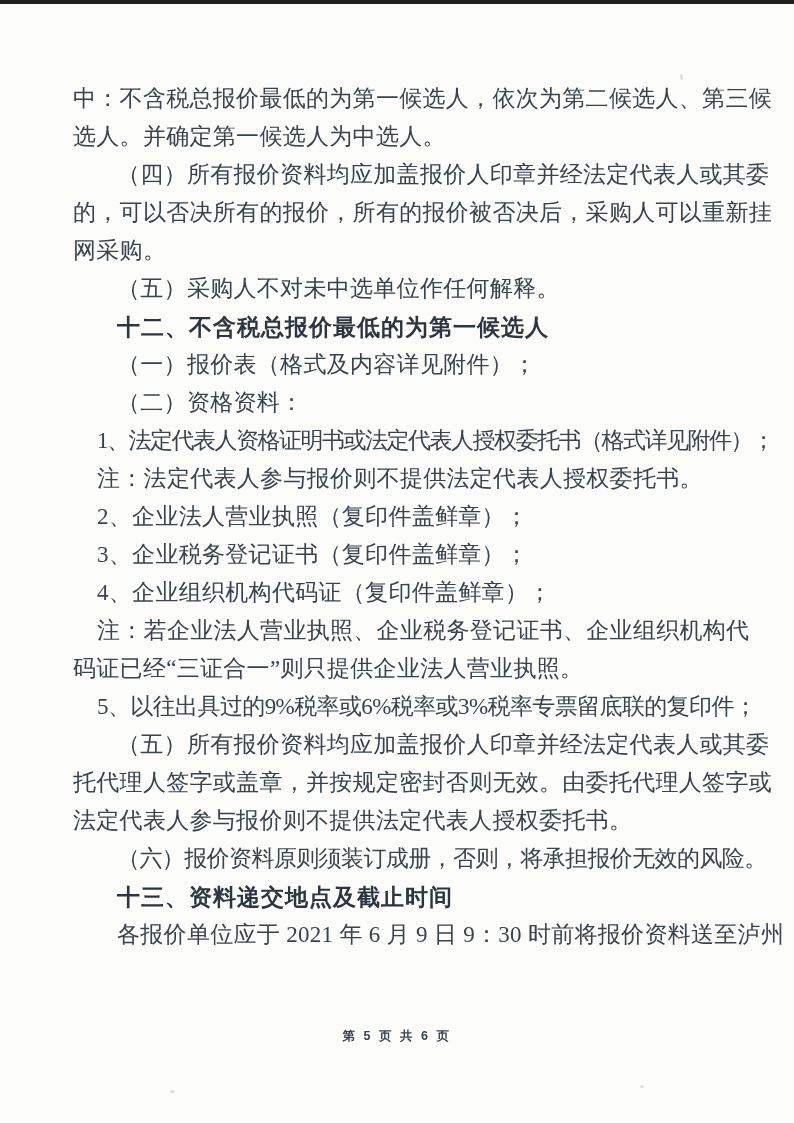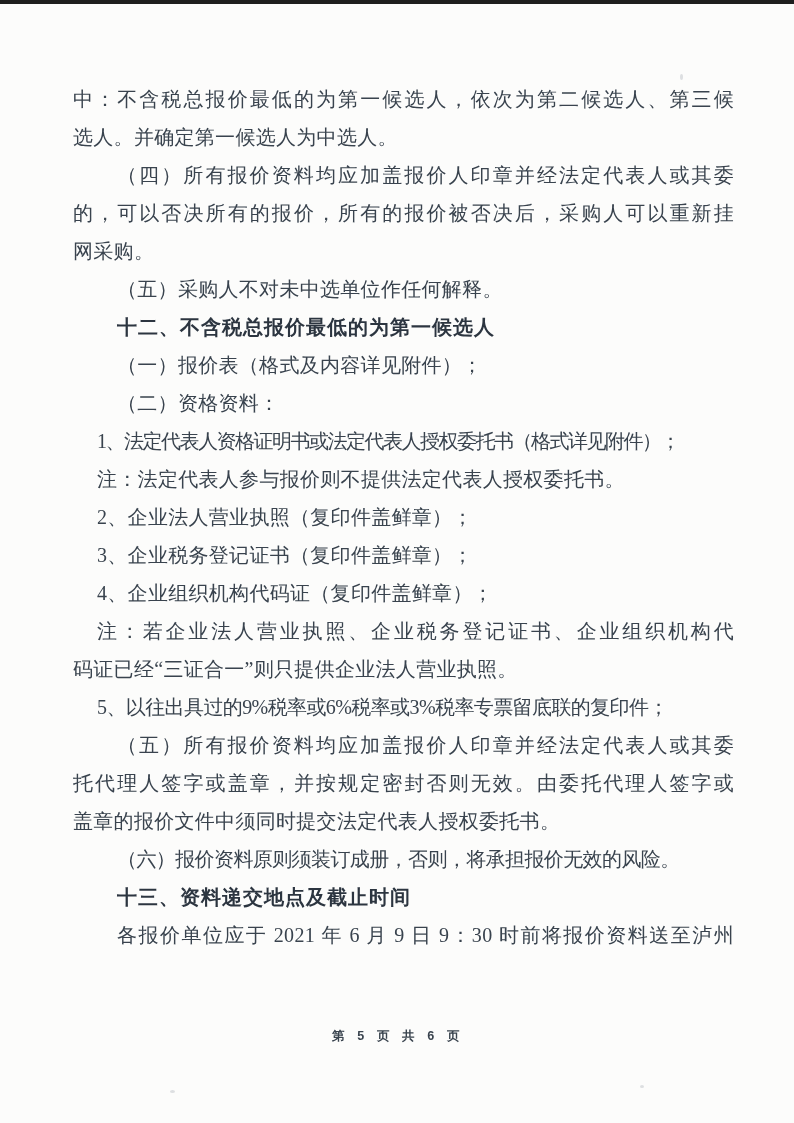--- a/index.html
+++ b/index.html
@@ -27,21 +27,21 @@
   }
   .doc {
     position: absolute;
     top: 80px;
     left: 73px;
     width: 661px;
   }
   .line {
     height: 38px;
     line-height: 38px;
-    font-size: 20px;
+    font-size: 23px;
     letter-spacing: 0.3px;
     white-space: nowrap;
   }
   .indent-none { padding-left: 0; }
   .indent-para { padding-left: 44px; }
   .indent-num  { padding-left: 24px; }
   .bold {
     font-family: "Liberation Sans", "DejaVu Sans", sans-serif;
     font-weight: 700;
     color: var(--ink-bold, #2c3540);
@@ -52,21 +52,21 @@
     text-align-last: justify;
   }
   .tight  { letter-spacing: -0.6px; }
   .tight2 { letter-spacing: -1.5px; }
   .footer {
     position: absolute;
     top: 1028px;
     left: 0;
     width: 100%;
     text-align: center;
-    font-family: Liberation Mono, monospace;
+    font-family: Liberation Sans, sans-serif;
     font-size: 12.5px;
     font-weight: 600;
     letter-spacing: 2.5px;
     color: var(--ink, #39434e);
   }
   
   .speck {
     position: absolute;
     background: #c8ccd0;
     border-radius: 50%;
@@ -95,21 +95,21 @@
       <div class="line indent-num tight2">1、法定代表人资格证明书或法定代表人授权委托书（格式详见附件）；</div>
       <div class="line indent-num">注：法定代表人参与报价则不提供法定代表人授权委托书。</div>
       <div class="line indent-num">2、企业法人营业执照（复印件盖鲜章）；</div>
       <div class="line indent-num">3、企业税务登记证书（复印件盖鲜章）；</div>
       <div class="line indent-num">4、企业组织机构代码证（复印件盖鲜章）；</div>
       <div class="line indent-num justify">注：若企业法人营业执照、企业税务登记证书、企业组织机构代</div>
       <div class="line indent-none">码证已经“三证合一”则只提供企业法人营业执照。</div>
       <div class="line indent-num tight">5、以往出具过的9%税率或6%税率或3%税率专票留底联的复印件；</div>
       <div class="line indent-para justify">（五）所有报价资料均应加盖报价人印章并经法定代表人或其委</div>
       <div class="line indent-none justify">托代理人签字或盖章，并按规定密封否则无效。由委托代理人签字或</div>
-      <div class="line indent-none">盖章的报价文件中须同时提交法定代表人授权委托书。</div>
+      <div class="line indent-none">法定代表人参与报价则不提供法定代表人授权委托书。</div>
       <div class="line indent-para tight">（六）报价资料原则须装订成册，否则，将承担报价无效的风险。</div>
       <div class="line indent-para bold">十三、资料递交地点及截止时间</div>
       <div class="line indent-para justify">各报价单位应于 2021 年 6 月 9 日 9：30 时前将报价资料送至泸州</div>
     </main>
 
   <div class="speck s1"></div>
   <div class="speck s2"></div>
   <div class="speck s3"></div>
 
   <div class="footer">

